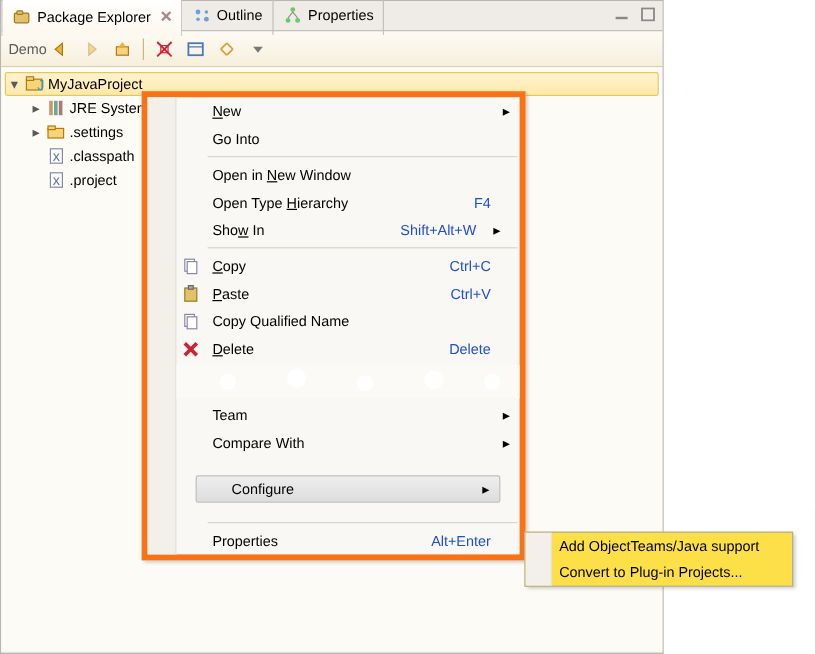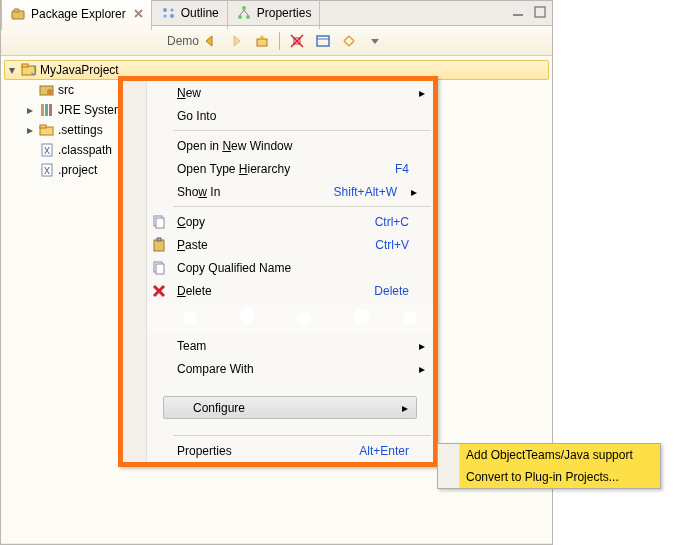--- a/index.html
+++ b/index.html
@@ -6,21 +6,21 @@
   body { margin: 0; padding: 0; background: #fff; width: 679px; height: 545px; position: relative; overflow: hidden;}
   .panel { width: 553px; height: 545px; background: #efebe7; border: 1px solid #b9b5b1; position: relative; }
   .tabbar { display: flex; align-items: center; height: 25px; background: #efebe7; border-bottom: 1px solid #c4c0bc; position: relative;}
   .tab { display: flex; align-items: center; padding: 16px 8px; gap: 5px; height: 24px; border-right: 1px solid #c4c0bc; cursor: default;}
   .tab.active { background: linear-gradient(#fff,#fdf8ee); border-top: 1px solid #c4c0bc; border-left:1px solid #c4c0bc; border-radius:3px 3px 0 0;}
   .tab .icon { width:16px; height:16px; display:inline-flex; align-items:center; justify-content:center;}
   .tab .label {}
   .tab .close { color:#888; margin-left:3px; font-weight:bold;}
   .tabbar-right { position:absolute; right:4px; top:3px; display:flex; gap:6px;}
   .tb-btn { width:16px; height:16px; display:inline-flex; align-items:center; justify-content:center; cursor:default;}
-  .subbar { display:flex; align-items:center; height:30px; background: linear-gradient(#fdfbf5,#f6efdb); border-bottom:1px solid #d6cfa9; padding:0 6px; justify-content:center;}
+  .subbar { display:flex; align-items:center; height:30px; background: linear-gradient(#fdfbf5,#f6efdb); border-bottom:1px solid #d6cfa9; padding:0 6px; justify-content:flex-start;}
   .subbar-left{ color:#5a5a5a; }
   .subbar-right{ display:flex; gap:4px; align-items:center;}
   .tbicon{ width:22px; height:22px; display:inline-flex; align-items:center; justify-content:center; border:1px solid transparent; border-radius:3px;}
   .tree { padding:4px 0; background: linear-gradient(#fdfbf5,#fdfbf5); height:calc(100% - 56px); }
   .tree-row{ display:flex; align-items:center; height:20px; padding:0 4px; gap:3px;}
   .tree-row.selected{ background: linear-gradient(#fff3d0,#ffe8a8); border:1px solid #e6c75a; border-radius:2px; margin:0 3px; padding:0 1px;}
   .exp{ width:12px; text-align:center; color:#5a5a5a;}
   .indent{ display:inline-block;}
   .icon16{width:16px;height:16px;display:inline-flex;align-items:center;justify-content:center;}
   .tree-row .lbl{}
@@ -157,31 +157,20 @@
           <svg width="16" height="16">
             <rect x="1" y="4" width="13" height="9" fill="#f5d47a" stroke="#b47a10"></rect>
             <rect x="1" y="2" width="6" height="3" fill="#f5d47a" stroke="#b47a10"></rect>
             <text x="10" y="13" font-size="8" fill="#39c">J</text>
           </svg>
         </span>
       <span class="lbl">MyJavaProject</span>
     </div>
     <div class="tree-row">
       <span class="indent" style="width:16px"></span>
-        <span class="exp"></span>
-      <span class="icon16">
-          <svg width="16" height="16">
-            <rect x="1" y="4" width="13" height="9" fill="#e2c16a" stroke="#9c7a20"></rect>
-            <circle cx="11" cy="10" r="3" fill="#c98a3a"></circle>
-          </svg>
-        </span>
-      <span class="lbl">src</span>
-    </div>
-    <div class="tree-row">
-      <span class="indent" style="width:16px"></span>
         <span class="exp">▸</span>
       <span class="icon16">
           <svg width="16" height="16">
             <rect x="2" y="2" width="3" height="12" fill="#c96"></rect>
             <rect x="6" y="2" width="3" height="12" fill="#6a9"></rect>
             <rect x="10" y="2" width="3" height="12" fill="#a77"></rect>
           </svg>
         </span>
       <span class="lbl">JRE System</span>
     </div>

